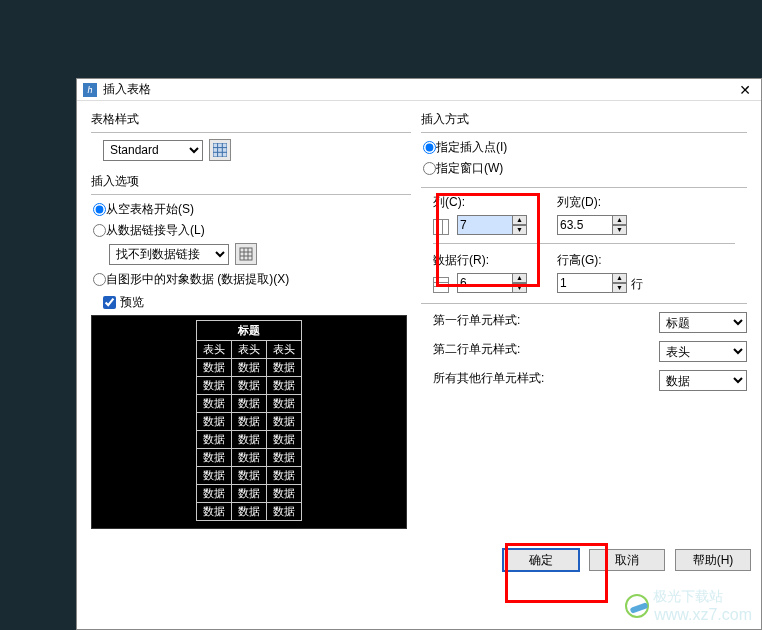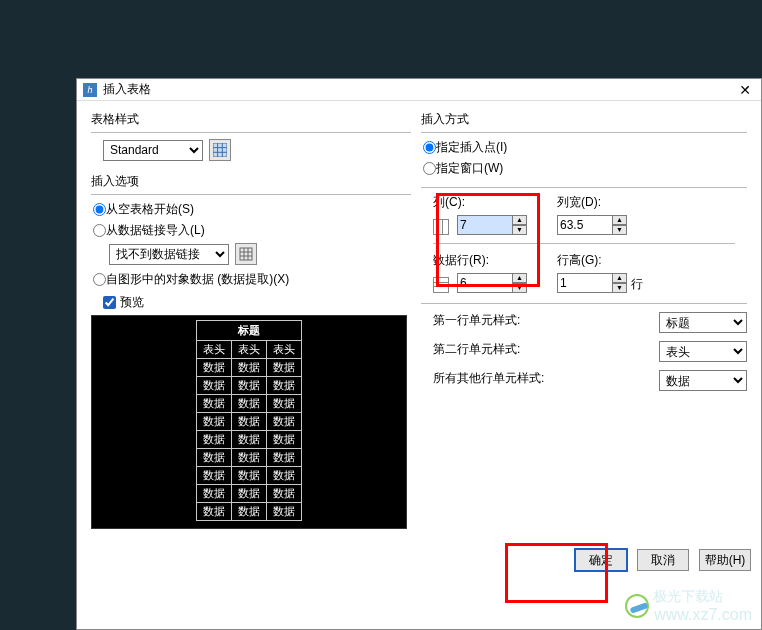--- a/index.html
+++ b/index.html
@@ -39,21 +39,21 @@
 .table-icon.c3 span { width: 33.33%; height: 100%; border-right: 1px solid #888; }
 .table-icon.c3 span:last-child { border-right: none; }
 .table-icon.r3 { flex-direction: column; }
 .table-icon.r3 span { width:100%; height: 33.33%; border-bottom: 1px solid #888; }
 .table-icon.r3 span:last-child { border-bottom: none; }
 .row-col-pair { display: flex; align-items: flex-end; gap: 4px; }
 .pair2 { display: flex; gap: 30px; }
 .style-row { display: flex; align-items: flex-start; justify-content: space-between; margin: 8px 0; }
 .style-row .combo { width: 88px; }
 .buttons-row { position: absolute; right: 10px; bottom: 58px; display: flex; gap: 10px; }
-.btn { width: 52px; height: 22px; border: 1px solid #888; background: #e8e8e8; font-size: 12px; cursor: pointer; }
+.btn { width: 76px; height: 22px; border: 1px solid #888; background: #e8e8e8; font-size: 12px; cursor: pointer; }
 .btn-primary { border: 1px solid #1e5fbf; outline: 1px solid #1e5fbf; }
 .red-box { position: absolute; border: 3px solid #f00; pointer-events: none; }
 .red-box.rb1 { left: 436px; top: 193px; width: 104px; height: 94px; }
 .red-box.rb2 { left: 505px; top: 543px; width: 103px; height: 60px; }
 .watermark { position: absolute; right: 10px; bottom: 6px; display: flex; align-items: center; gap: 4px; color: #cfeaf0; opacity: 0.85; }
 .watermark .wm-icon { width: 24px; height: 24px; border-radius: 50%; border: 2px solid #7acb3f; position: relative; }
 .watermark .wm-icon::after { content:""; position:absolute; width: 18px; height: 6px; background: #3c9cd6; border-radius: 3px; top: 9px; left: 3px; transform: rotate(-20deg); }
 .watermark .wm-text { font-size: 14px; }
 .watermark .wm-url { font-size: 16px; color: #cfeaf0; margin-left: 1px; }
 .right-divider { border-top: 1px solid #bbb; margin: 8px 0; }

